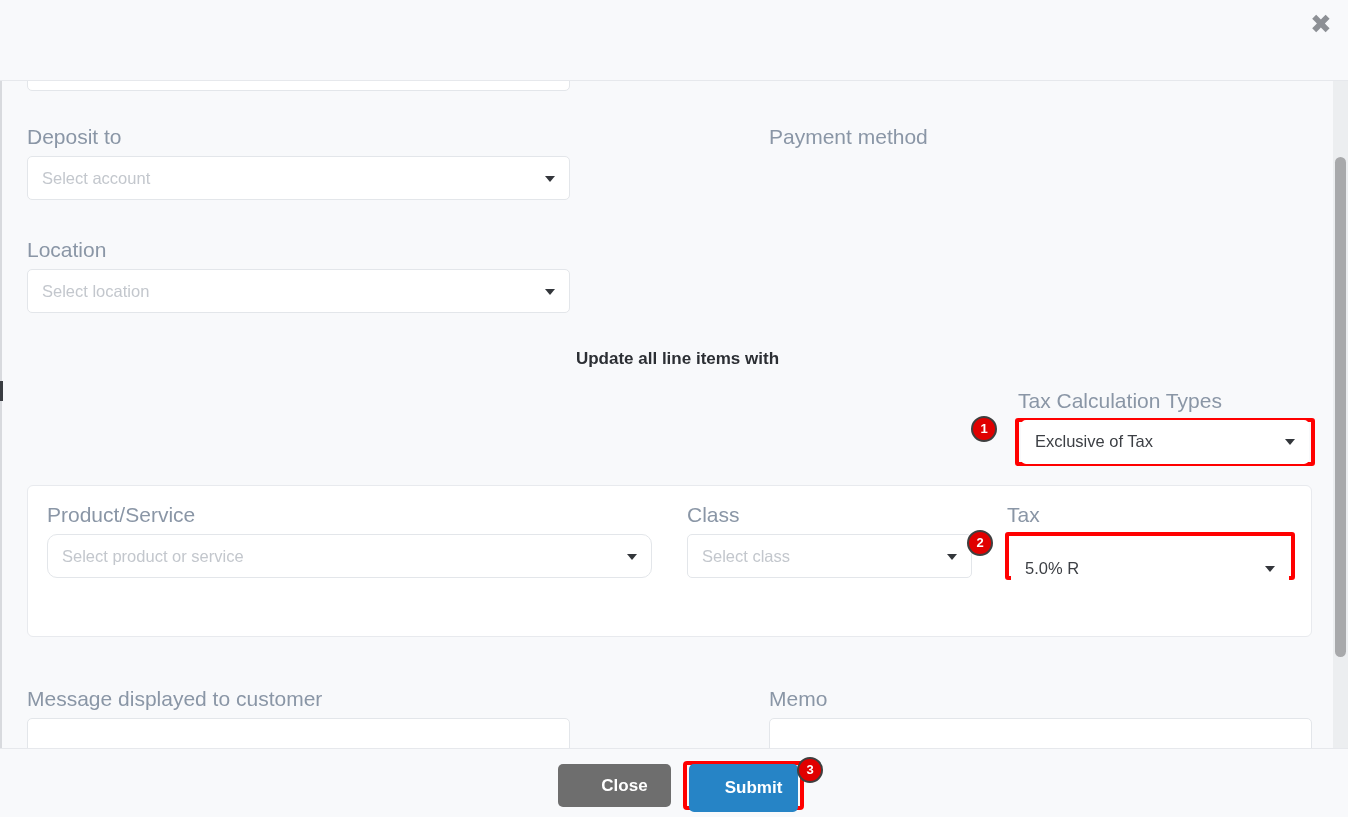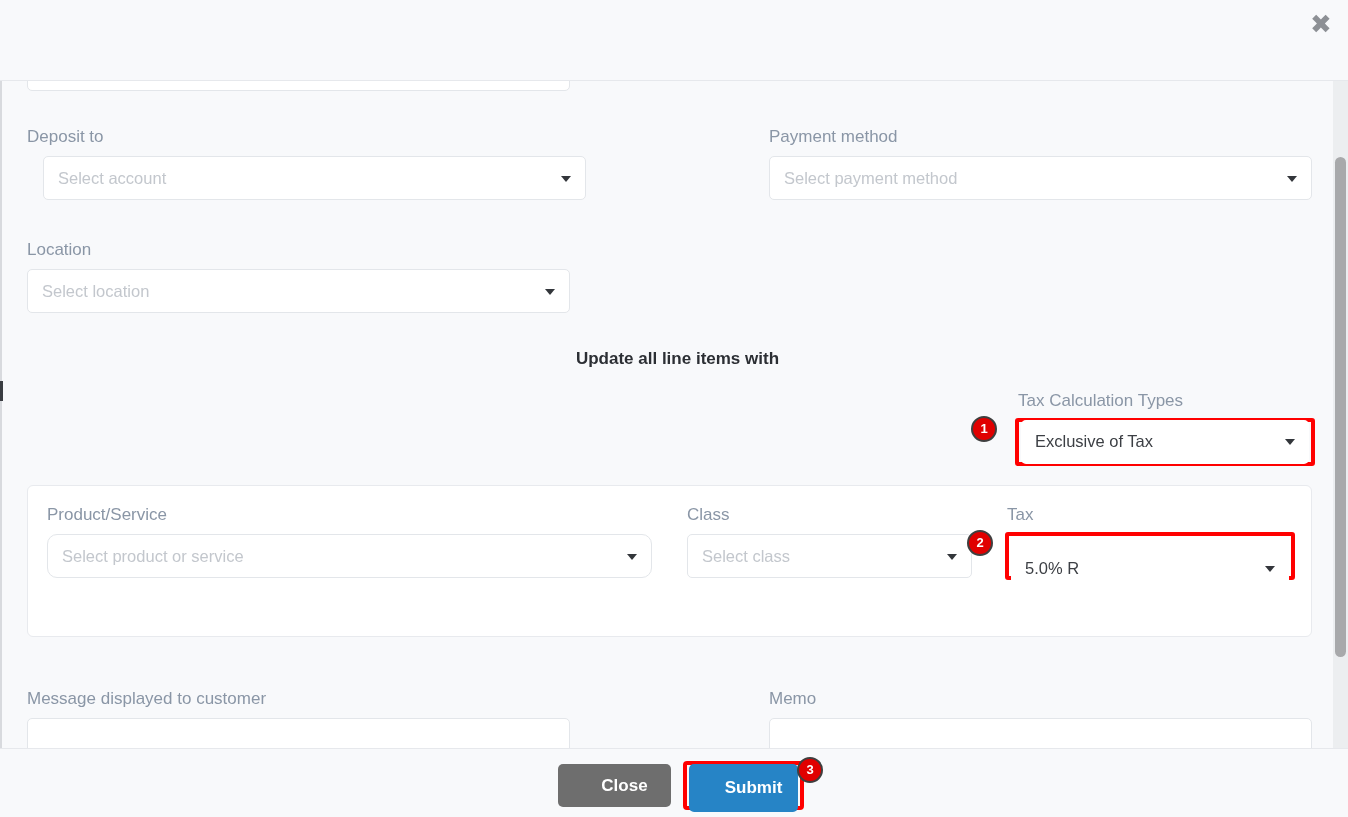--- a/index.html
+++ b/index.html
@@ -74,21 +74,21 @@
   #left-edge-dark {
     position: absolute;
     left: 0; top: 300px;
     width: 3px;
     height: 20px;
     background: #3a3d42;
   }
 
   
   .field-label {
-    font-size: 17px;
+    font-size: 21px;
     color: #8a96a6;
     font-weight: normal;
     line-height: 20px;
   }
   .select-box {
     position: relative;
     background: #ffffff;
     border: 1px solid #e3e6ea;
     border-radius: 5px;
     height: 44px;
@@ -127,21 +127,21 @@
 
   
   #top-clipped-input {
     position: absolute;
     left: 27px; top: -22px;
     width: 543px; height: 32px;
   }
 
   
   #lbl-deposit  { position: absolute; left: 27px;  top: 46px; }
-  #sel-deposit  { position: absolute; left: 27px;  top: 75px; width: 543px; margin-left: 16px; }
+  #sel-deposit  { position: absolute; left: 27px;  top: 75px; width: 543px; }
   #lbl-payment  { position: absolute; left: 769px; top: 46px; }
   #sel-payment  { position: absolute; left: 769px; top: 75px; width: 543px; }
 
   #lbl-location { position: absolute; left: 27px;  top: 159px; }
   #sel-location { position: absolute; left: 27px;  top: 188px; width: 543px; }
 
   
   #update-all-heading {
     position: absolute;
     left: 0; right: 0;
@@ -312,24 +312,20 @@
 
     <div id="top-clipped-input" class="plain-input"></div>
 
     <div id="lbl-deposit" class="field-label">Deposit to</div>
     <div id="sel-deposit" class="select-box">
       <span class="ph">Select account</span>
       <span class="caret"></span>
     </div>
 
     <div id="lbl-payment" class="field-label">Payment method</div>
-    <div id="sel-payment" class="select-box">
-      <span class="ph">Select payment method</span>
-      <span class="caret"></span>
-    </div>
 
     <div id="lbl-location" class="field-label">Location</div>
     <div id="sel-location" class="select-box">
       <span class="ph">Select location</span>
       <span class="caret"></span>
     </div>
 
     <div id="update-all-heading">Update all line items with</div>
 
     <div id="lbl-taxcalc" class="field-label">Tax Calculation Types</div>

